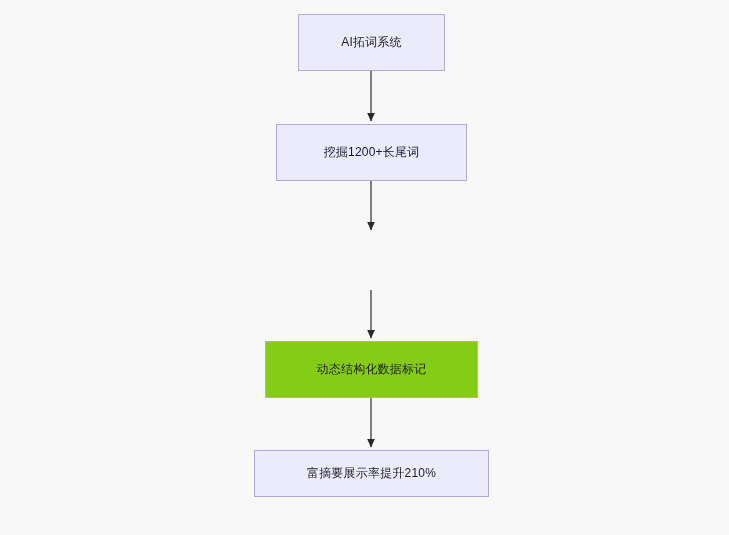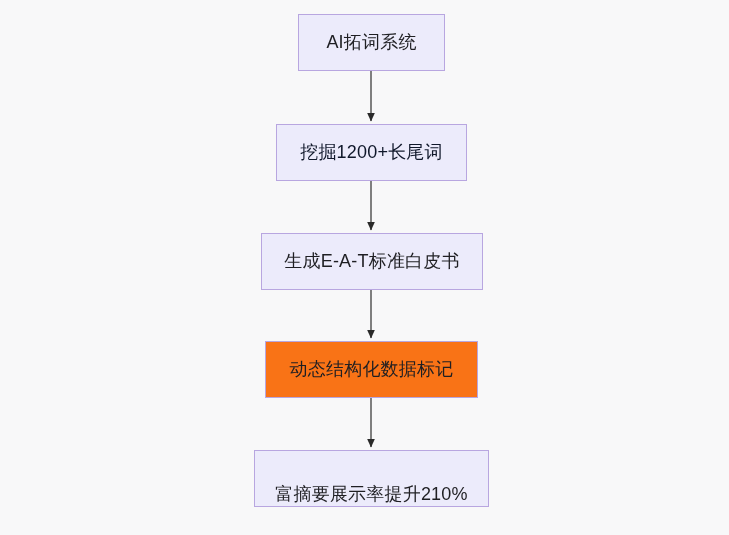--- a/index.html
+++ b/index.html
@@ -30,21 +30,21 @@
     position: absolute;
     box-sizing: border-box;
     background: #ecebfb;
     border: 1.4px solid #b8a6e0;
     border-radius: 0;
     display: flex;
     align-items: center;
     justify-content: center;
     text-align: center;
     color: #1f1f23;
-    font-size: 18px;
+    font-size: 12px;
     line-height: 1.2;
     letter-spacing: 0.2px;
     white-space: nowrap;
   }
 </style>
 </head>
 <body style="background: rgb(248, 248, 249);">
 
 <div id="flowchart">
 
@@ -63,25 +63,22 @@
   </svg>
 
   <div class="node" id="node-n1" style="left: 298px; top: 14px; width: 147px; height: 57px; background: rgb(236, 235, 251); border-color: rgb(184, 166, 224); color: rgb(31, 31, 35);">
     <span>AI拓词系统</span>
   </div>
 
   <div class="node" id="node-n2" style="left: 276px; top: 124px; width: 191px; height: 57px; background: rgb(236, 235, 251); border-color: rgb(184, 166, 224); color: #0f172a;">
     <span>挖掘1200+长尾词</span>
   </div>
 
-  <div class="node" id="node-n3" style="left: 261px; top: 233px; width: 222px; height: 57px; background: rgb(236, 235, 251); border-color: rgb(184, 166, 224); color: rgb(31, 31, 35);">
-    <span>生成E-A-T标准白皮书</span>
-  </div>
 
-  <div class="node" id="node-n4" style="left: 265px; top: 341px; width: 213px; height: 57px; background: #f97316; border-color: rgb(184, 166, 224); color: rgb(31, 31, 35); text-align: right;">
+  <div class="node" id="node-n4" style="left: 265px; top: 341px; width: 213px; height: 57px; background: #84cc16; border-color: rgb(184, 166, 224); color: rgb(31, 31, 35); text-align: right;">
     <span>动态结构化数据标记</span>
   </div>
 
-  <div class="node" id="node-n5" style="left: 254px; top: 450px; width: 235px; height: 57px; background: rgb(236, 235, 251); border-color: rgb(184, 166, 224); color: rgb(31, 31, 35); align-items: flex-end;">
+  <div class="node" id="node-n5" style="left: 254px; top: 450px; width: 235px; height: 47px; background: rgb(236, 235, 251); border-color: rgb(184, 166, 224); color: rgb(31, 31, 35);">
     <span>富摘要展示率提升210%</span>
   </div>
 
 </div>
 
 </body></html>

